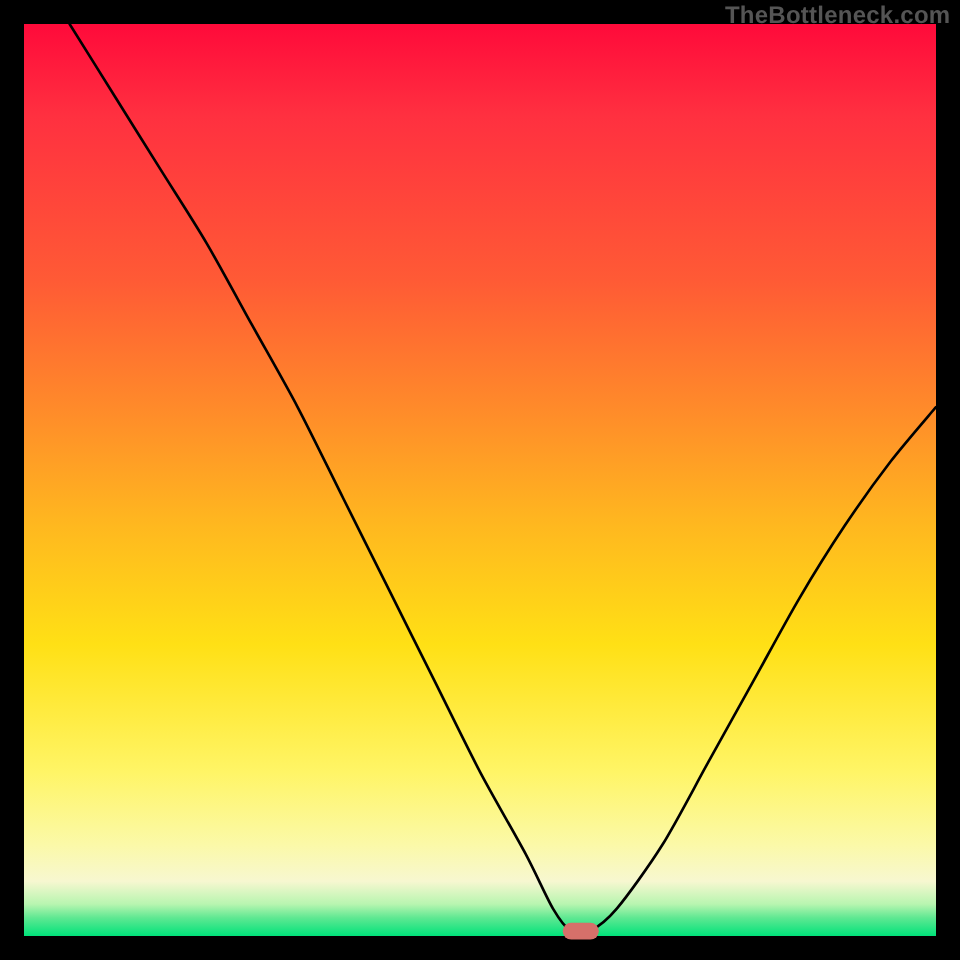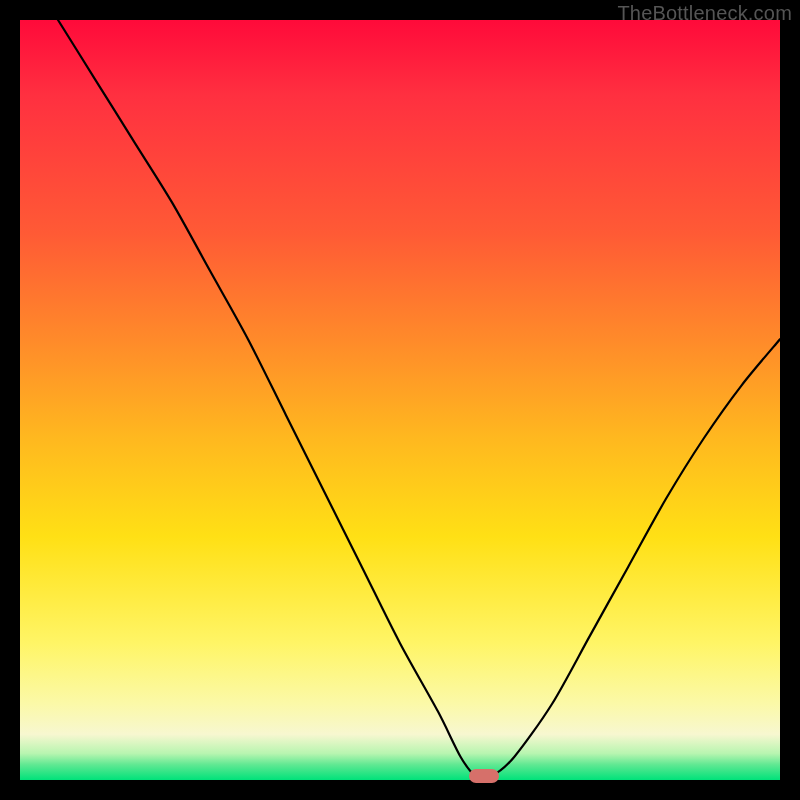--- a/index.html
+++ b/index.html
@@ -60,21 +60,21 @@
     height: 14px;
     border-radius: 7px;
     background: #d6706a;
     transform: translate(-50%, -50%);
   }
   .watermark {
     position: absolute;
     top: 2px;
     right: 8px;
     font-size: 20px;
-    font-weight: 400;
+    font-weight: 700;
     color: #555;
     letter-spacing: 0.2px;
     user-select: none;
   }
 </style>
 </head>
 <body>
 
 <div class="frame">
 

